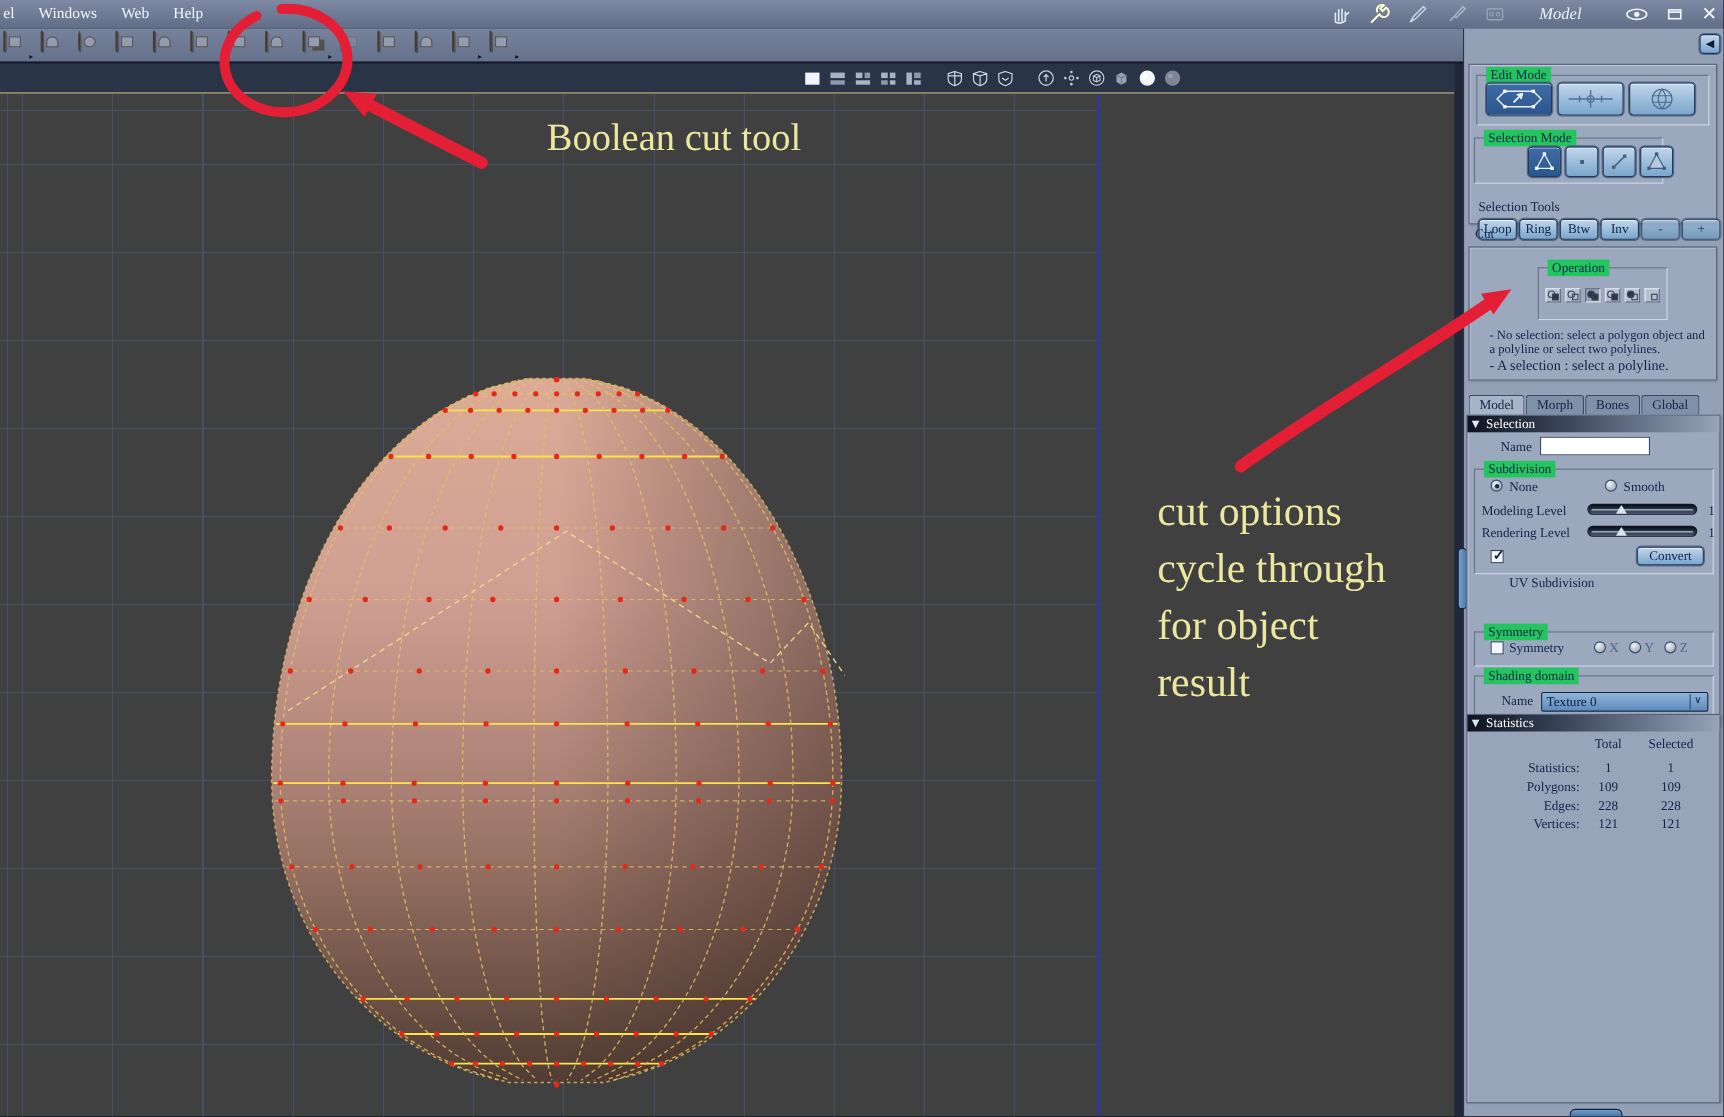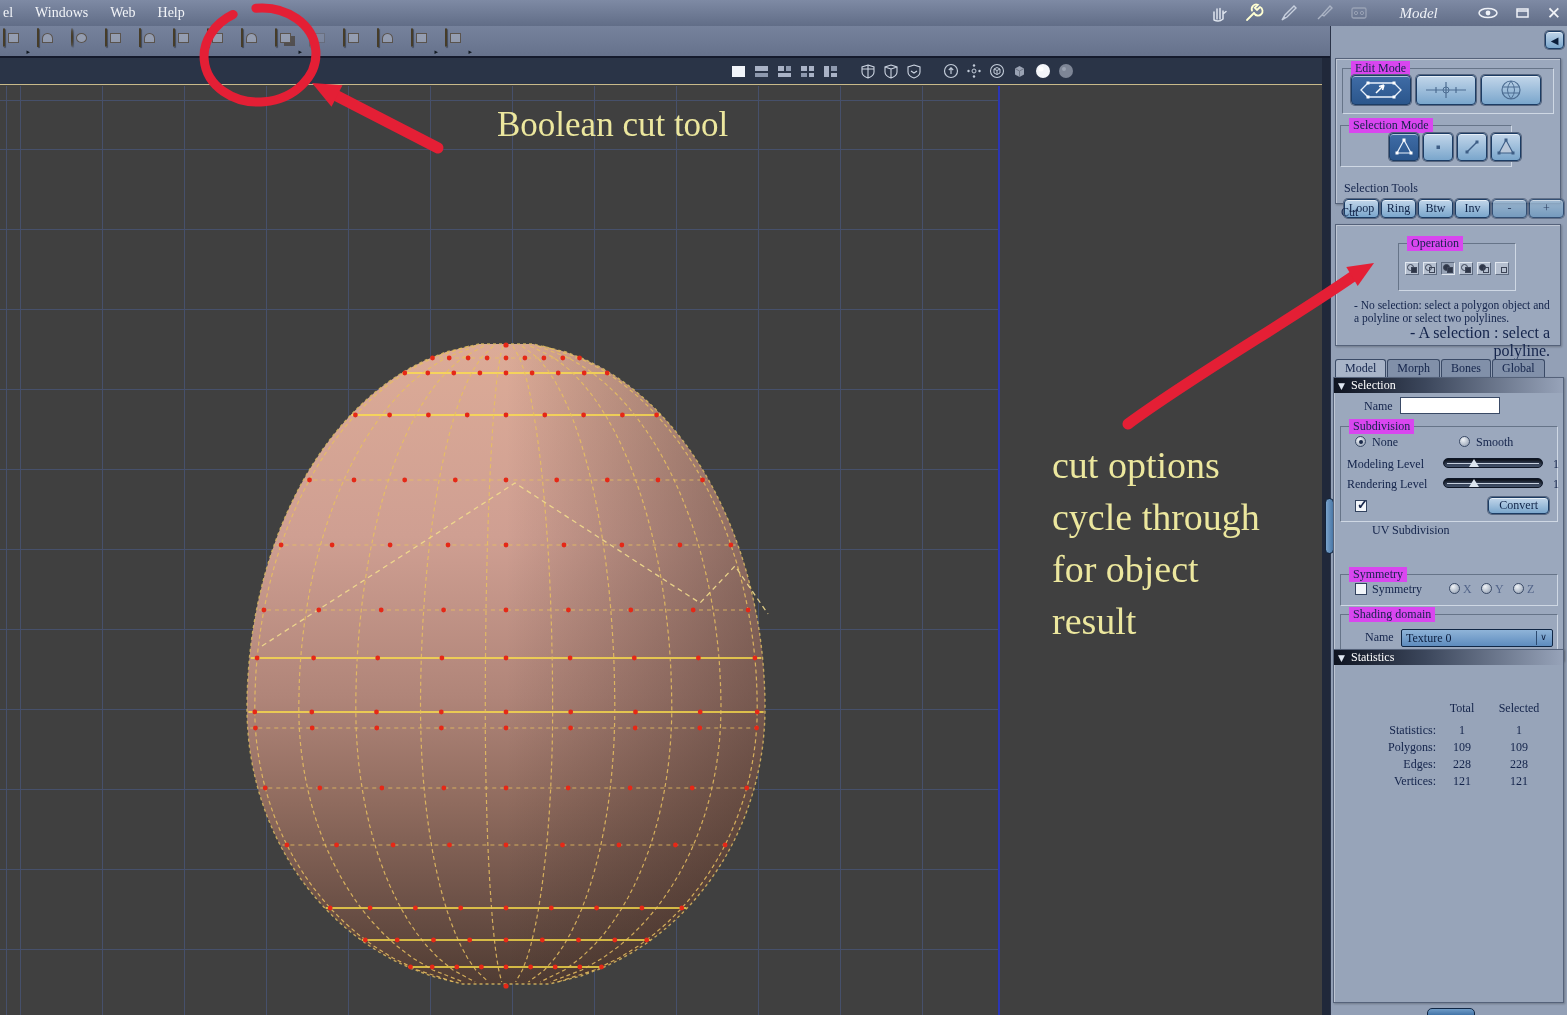--- a/index.html
+++ b/index.html
@@ -52,21 +52,21 @@
 
   .note-tool { position:absolute; left:497px; top:47px; color:#ece79e; font-size:35px; }
   .note-cycle { position:absolute; left:1052px; top:381px; color:#ece79e; font-size:38px; line-height:52px; }
 
   
   .panel { position:absolute; left:1330px; top:26px; width:237px; height:989px;
     background:#93a0b6; border-left:1px solid #2a3348; color:#13234a; font-size:12px; }
   .sect { position:absolute; left:4px; width:226px; background:#9ba8bd;
     border:1px solid #55627a; box-shadow:inset 1px 1px 0 rgba(255,255,255,.35),1px 1px 2px rgba(0,0,0,.25); }
   .grp { position:absolute; border:1px solid; border-color:#667488 #cfd8e4 #cfd8e4 #667488; }
-  .legend { position:absolute; top:-8px; left:8px; background:#d946ef; padding:0 4px; font-size:12px; white-space:nowrap; }
+  .legend { position:absolute; top:-8px; left:8px; background:#22c55e; padding:0 4px; font-size:12px; white-space:nowrap; }
   .btn { display:inline-flex; align-items:center; justify-content:center;
     background:linear-gradient(#c2d6ea,#7aa6cc); border:1px solid #1c3c64; border-radius:4px;
     box-shadow:0 0 0 1px #56657e, inset 0 1px 0 rgba(255,255,255,.6); color:#102448; cursor:pointer; }
   .btn.active { background:linear-gradient(#3f6ca6,#2b568c); }
   .btn.dim { background:linear-gradient(#9fbcd6,#6f9ac0); opacity:.8; }
   .collapse-btn { position:absolute; right:3px; top:5px; width:19px; height:18px; font-size:10px; color:#0a1d3a; }
   .grip { position:absolute; left:-6px; top:472px; width:9px; height:56px; border-radius:5px;
     background:linear-gradient(90deg,#7aa3cc,#4a78a8); border:1px solid #12243c; }
   .sliver { position:absolute; left:96px; bottom:-2px; width:48px; height:9px; border-radius:5px 5px 0 0;
     background:linear-gradient(#6f9cc8,#3d6ea2); border:1px solid #102644; }
@@ -576,21 +576,21 @@
           <span class="op">
               <span class="oc fill"></span>
               <span class="os"></span>
             </span>
           <span class="op">
               <span class="os"></span>
             </span>
         </div>
       </div>
       <div style="position:absolute;left:18px;top:74px;width:196px;font-size:11.5px;line-height:13px;">- No selection: select a polygon object and a polyline or select two polylines.</div>
-      <div style="position:absolute;left:18px;top:99px;width:196px;font-size:16px;text-align:right;">- A selection : select a polyline.</div>
+      <div style="position:absolute;left:18px;top:99px;width:196px;font-size:13px;">- A selection : select a polyline.</div>
     </div>
 
     <div class="tabs">
       <span class="tab active">Model</span>
       <span class="tab">Morph</span>
       <span class="tab">Bones</span>
       <span class="tab">Global</span>
     </div>
 
     <div class="sect" style="top:351px; height:284px; left:2px; width:231px;">
@@ -648,21 +648,21 @@
           <span class="chev">∨</span>
         </span>
       </div>
     </div>
 
     <div class="sect" style="top:623px; height:354px; left:2px; width:231px; background:#97a4b9;">
       <div class="hdrbar" style="top:0;">
         <span class="tri">▼</span>
         <span>Statistics</span>
       </div>
-      <div class="stats-table" style="top:18px;margin-top:32px;">
+      <div class="stats-table" style="top:18px;">
         <div class="srow">
           <span class="c1"></span>
           <span class="c2">Total</span>
           <span class="c3">Selected</span>
         </div>
         <div style="height:5px"></div>
         <div class="srow">
           <span class="c1">Statistics:</span>
           <span class="c2">1</span>
           <span class="c3">1</span>

